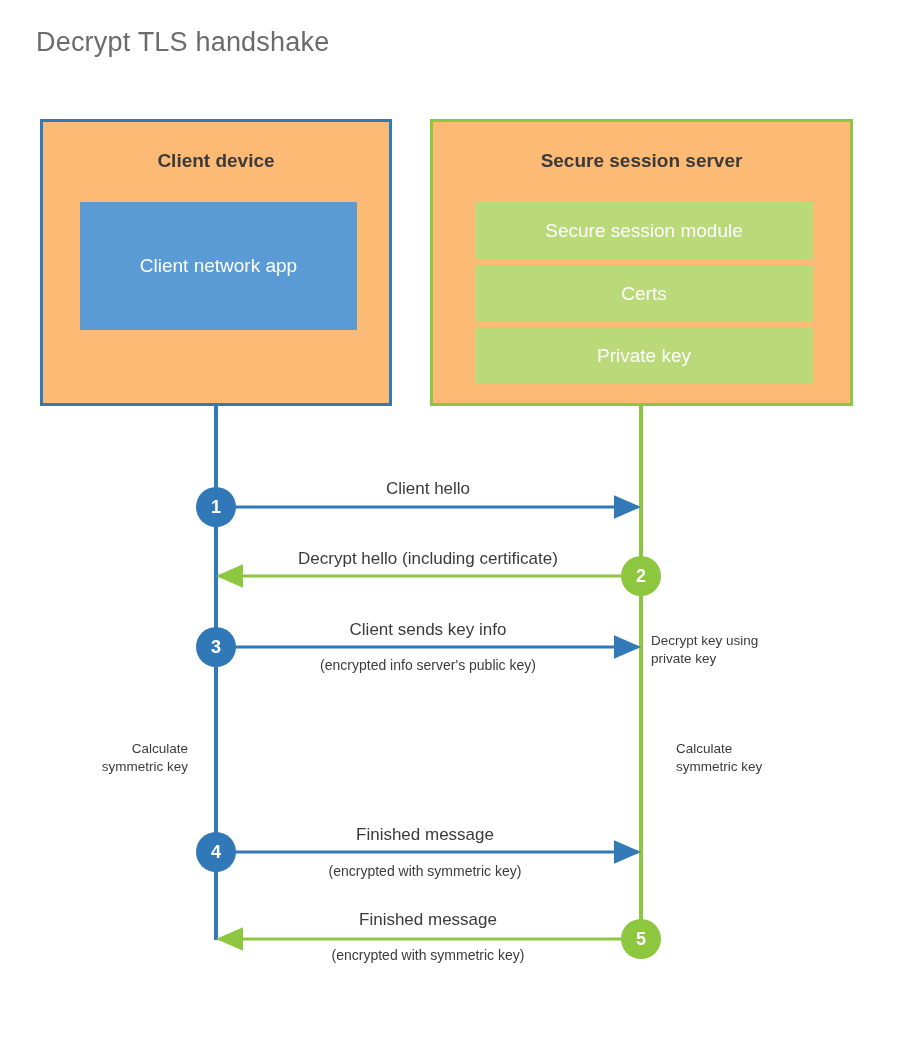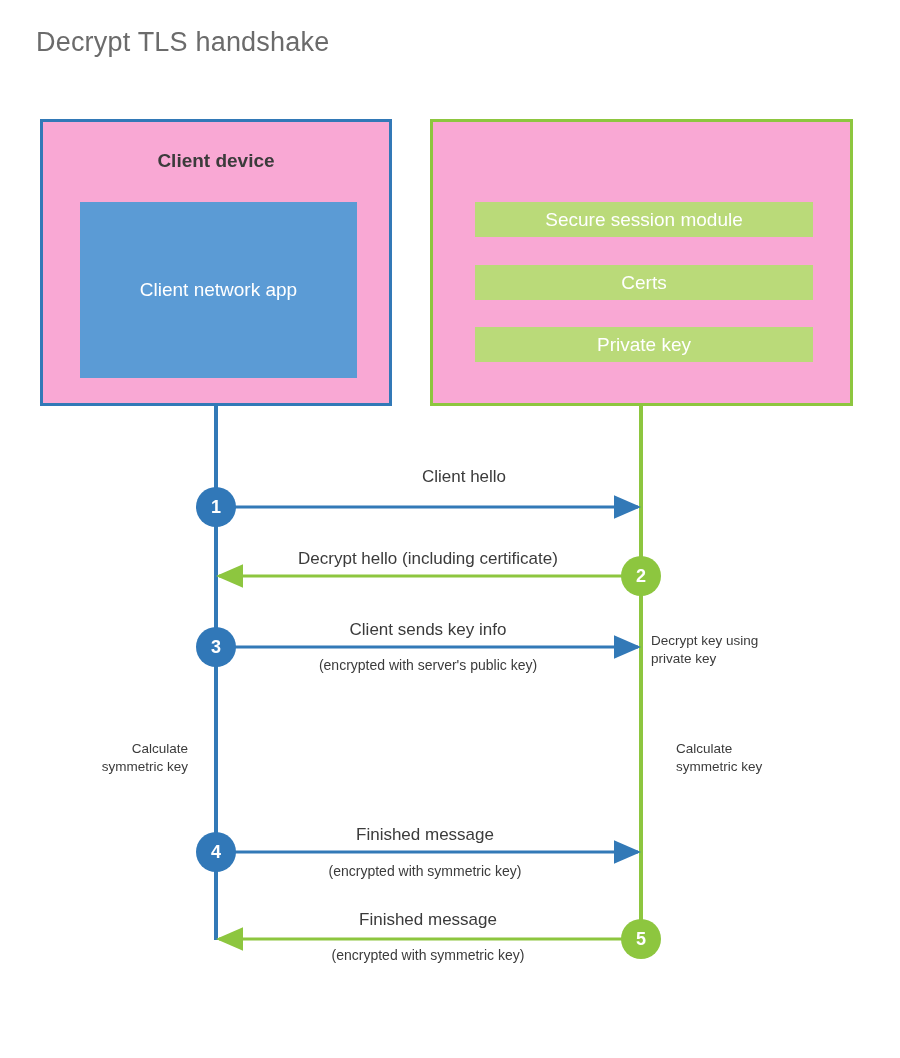--- a/index.html
+++ b/index.html
@@ -33,21 +33,21 @@
     top: 27px;
     font-size: 27px;
     font-weight: 300;
     color: #6b6b6b;
     letter-spacing: 0.2px;
     white-space: nowrap;
   }
   
   .party-box {
     position: absolute;
-    background: #f9a8d4;
+    background: #fdba74;
     box-sizing: border-box;
   }
   #client-box {
     left: 40px;
     top: 119px;
     width: 352px;
     height: 287px;
     border: 3px solid #3279b7;
   }
   #server-box {
@@ -77,27 +77,27 @@
     color: #ffffff;
     font-size: 19px;
     font-weight: 400;
     text-align: center;
     line-height: 1.25;
   }
   #client-app-box {
     left: 37px;
     top: 80px;
     width: 277px;
-    height: 176px;
+    height: 128px;
     background: #5b9bd5;
   }
   .server-component {
     left: 42px;
     width: 338px;
-    height: 35px;
+    height: 57px;
     background: #bada79;
   }
   #server-comp-0 { top: 80px; }
   #server-comp-1 { top: 143px; }
   #server-comp-2 { top: 205px; }
 
   
   .flow-label {
     position: absolute;
     font-size: 17px;
@@ -141,20 +141,21 @@
 <div id="diagram-root">
 
   <div class="page-title">Decrypt TLS handshake</div>
 
   <div class="party-box" id="client-box">
     <div class="party-title">Client device</div>
     <div class="component-box" id="client-app-box">Client network app</div>
   </div>
 
   <div class="party-box" id="server-box">
+    <div class="party-title">Secure session server</div>
     <div class="component-box server-component" id="server-comp-0">Secure session module</div>
     <div class="component-box server-component" id="server-comp-1">Certs</div>
     <div class="component-box server-component" id="server-comp-2">Private key</div>
   </div>
 
   <svg id="diagram-svg" viewBox="0 0 900 1058">
     <defs>
       <marker id="arrow-blue" markerWidth="9" markerHeight="9" refX="8" refY="4.5" orient="auto" markerUnits="strokeWidth">
         <path d="M0,0.6 L9,4.5 L0,8.4 z" fill="#3279b7"></path>
       </marker>
@@ -183,26 +184,26 @@
     <circle cx="216" cy="852" r="20" fill="#3178b8"></circle>
     <circle cx="641" cy="939" r="20" fill="#8dc63f"></circle>
   </svg>
 
   <div class="step-number" style="left:216px; top:507px;">1</div>
   <div class="step-number" style="left:641px; top:576px;">2</div>
   <div class="step-number" style="left:216px; top:647px;">3</div>
   <div class="step-number" style="left:216px; top:852px;">4</div>
   <div class="step-number" style="left:641px; top:939px;">5</div>
 
-  <div class="flow-label centered" style="left:428px; top:467px;margin-left:36px;">Client hello</div>
+  <div class="flow-label centered" style="left:428px; top:479px;">Client hello</div>
 
   <div class="flow-label centered" style="left:428px; top:549px;">Decrypt hello (including certificate)</div>
 
   <div class="flow-label centered" style="left:428px; top:620px;">Client sends key info</div>
-  <div class="flow-sublabel centered" style="left:428px; top:657px;">(encrypted with server's public key)</div>
+  <div class="flow-sublabel centered" style="left:428px; top:657px;">(encrypted info server's public key)</div>
 
   <div class="flow-label centered" style="left:425px; top:825px;">Finished message</div>
   <div class="flow-sublabel centered" style="left:425px; top:863px;">(encrypted with symmetric key)</div>
 
   <div class="flow-label centered" style="left:428px; top:910px;">Finished message</div>
   <div class="flow-sublabel centered" style="left:428px; top:947px;">(encrypted with symmetric key)</div>
 
   <div class="side-note right-note" style="left:651px; top:632px;">Decrypt key using
 private key</div>
 

